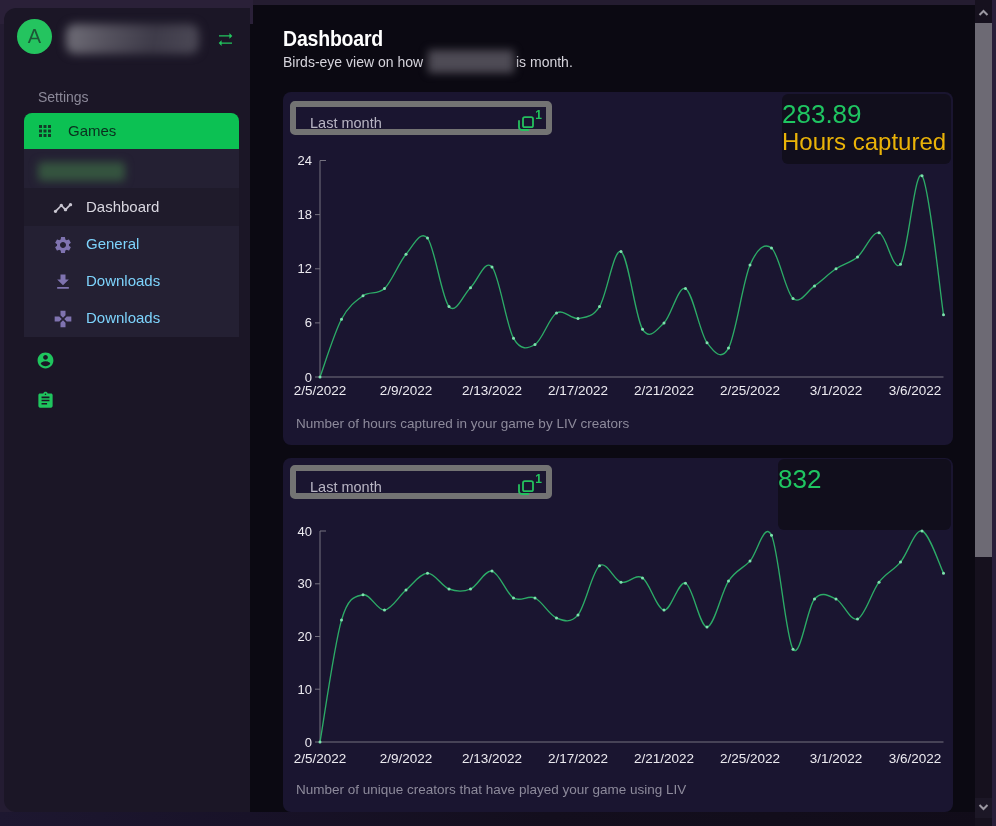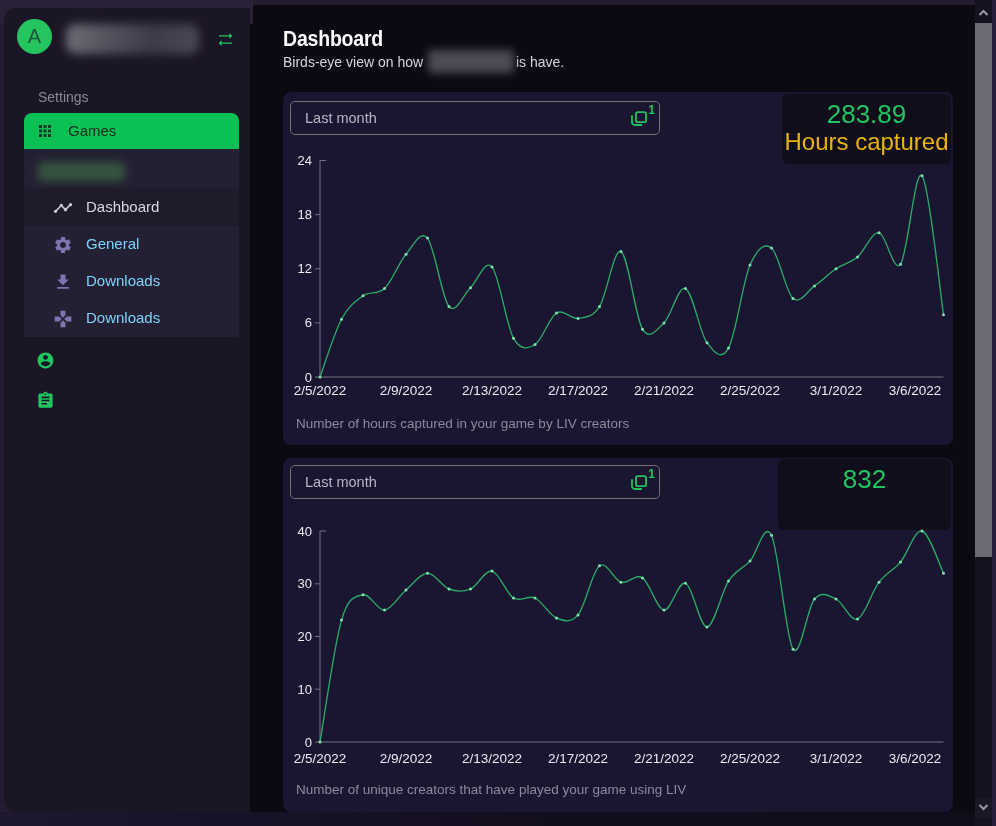--- a/index.html
+++ b/index.html
@@ -35,25 +35,25 @@
 #row-acct{top:332px}
 #row-doc{top:372px}
 
 #h1{left:283px;top:26px;font-size:19.5px;font-weight:bold;color:#fff;letter-spacing:-0.2px;transform:scaleY(1.1);transform-origin:left top}
 #sub{left:283px;top:54px;font-size:14px;color:#d6d4dc}
 #sub2{left:516px;top:54px;font-size:14px;color:#d6d4dc}
 #subblur{left:428px;top:50px;width:86px;height:23px;background:#4e4b55;border-radius:2px;filter:blur(4px)}
 .card{background:#1a1530;border-radius:8px}
 #card1{left:283px;top:92px;width:670px;height:353px}
 #card2{left:283px;top:458px;width:670px;height:354px}
-.sel{position:absolute;left:7px;top:9px;width:370px;height:34px;border:1px solid #737373;border-radius:5px}
+.sel{position:absolute;left:7px;top:9px;width:262px;height:34px;border:6px solid #737373;border-radius:5px}
 .sel .lbl{position:absolute;left:14px;top:0;line-height:32px;font-size:14.5px;color:#b9b6c4}
 .sel svg{position:absolute;right:12px;top:8px;overflow:visible}
 .sel .sup{position:absolute;right:4px;top:1px;font-size:12px;font-weight:bold;color:#22c55e}
-.statbox{position:absolute;background:#110e1c;border-radius:6px;text-align:center}
+.statbox{position:absolute;background:#110e1c;border-radius:6px;}
 #stat1{left:499px;top:2px;width:169px;height:70px}
 #stat2{left:495px;top:1px;width:173px;height:71px}
 .statnum{font-size:26px;color:#1fc561;margin-top:5px}
 .statlbl{font-size:24px;font-weight:normal;color:#eab308;margin-top:-2px}
 .caption{position:absolute;left:13px;font-size:13.5px;color:#8d8a9b}
 
 #sbtrack{left:975px;top:0;width:17px;height:826px;background:#16111e}
 #sbthumb{left:975px;top:23px;width:17px;height:534px;background:#6d6a74}
 #rstrip{left:992px;top:0;width:4px;height:826px;background:#291f3a}
 </style>
@@ -110,21 +110,21 @@
         </svg>
     </div>
     <div class="brow" id="row-doc">
       <svg width="19" height="19" viewBox="0 0 24 24">
           <path fill="#1fc55e" d="M19 3h-4.18C14.4 1.84 13.3 1 12 1c-1.3 0-2.4.84-2.82 2H5c-1.1 0-2 .9-2 2v14c0 1.1.9 2 2 2h14c1.1 0 2-.9 2-2V5c0-1.1-.9-2-2-2zm-7 0c.55 0 1 .45 1 1s-.45 1-1 1-1-.45-1-1 .45-1 1-1zm2 14H7v-2h7v2zm3-4H7v-2h10v2zm0-4H7V7h10v2z"></path>
         </svg>
     </div>
   </div>
   <div class="abs" id="h1">Dashboard</div>
   <div class="abs" id="sub">Birds-eye view on how</div>
-    <div class="abs" id="sub2">is have.</div>
+    <div class="abs" id="sub2">is month.</div>
   <div class="abs" id="subblur"></div>
   <div class="abs card" id="card1">
     <div class="sel">
         <span class="lbl">Last month</span>
       <svg width="17" height="17" viewBox="0 0 17 17">
           <g fill="none" stroke="#25c05e" stroke-width="1.8">
             <rect x="6" y="2.2" width="10" height="10" rx="1.8"></rect>
             <path d="M12 15H4.8c-1.55 0-2.8-1.25-2.8-2.8V5.2"></path>
           </g>
         </svg>

